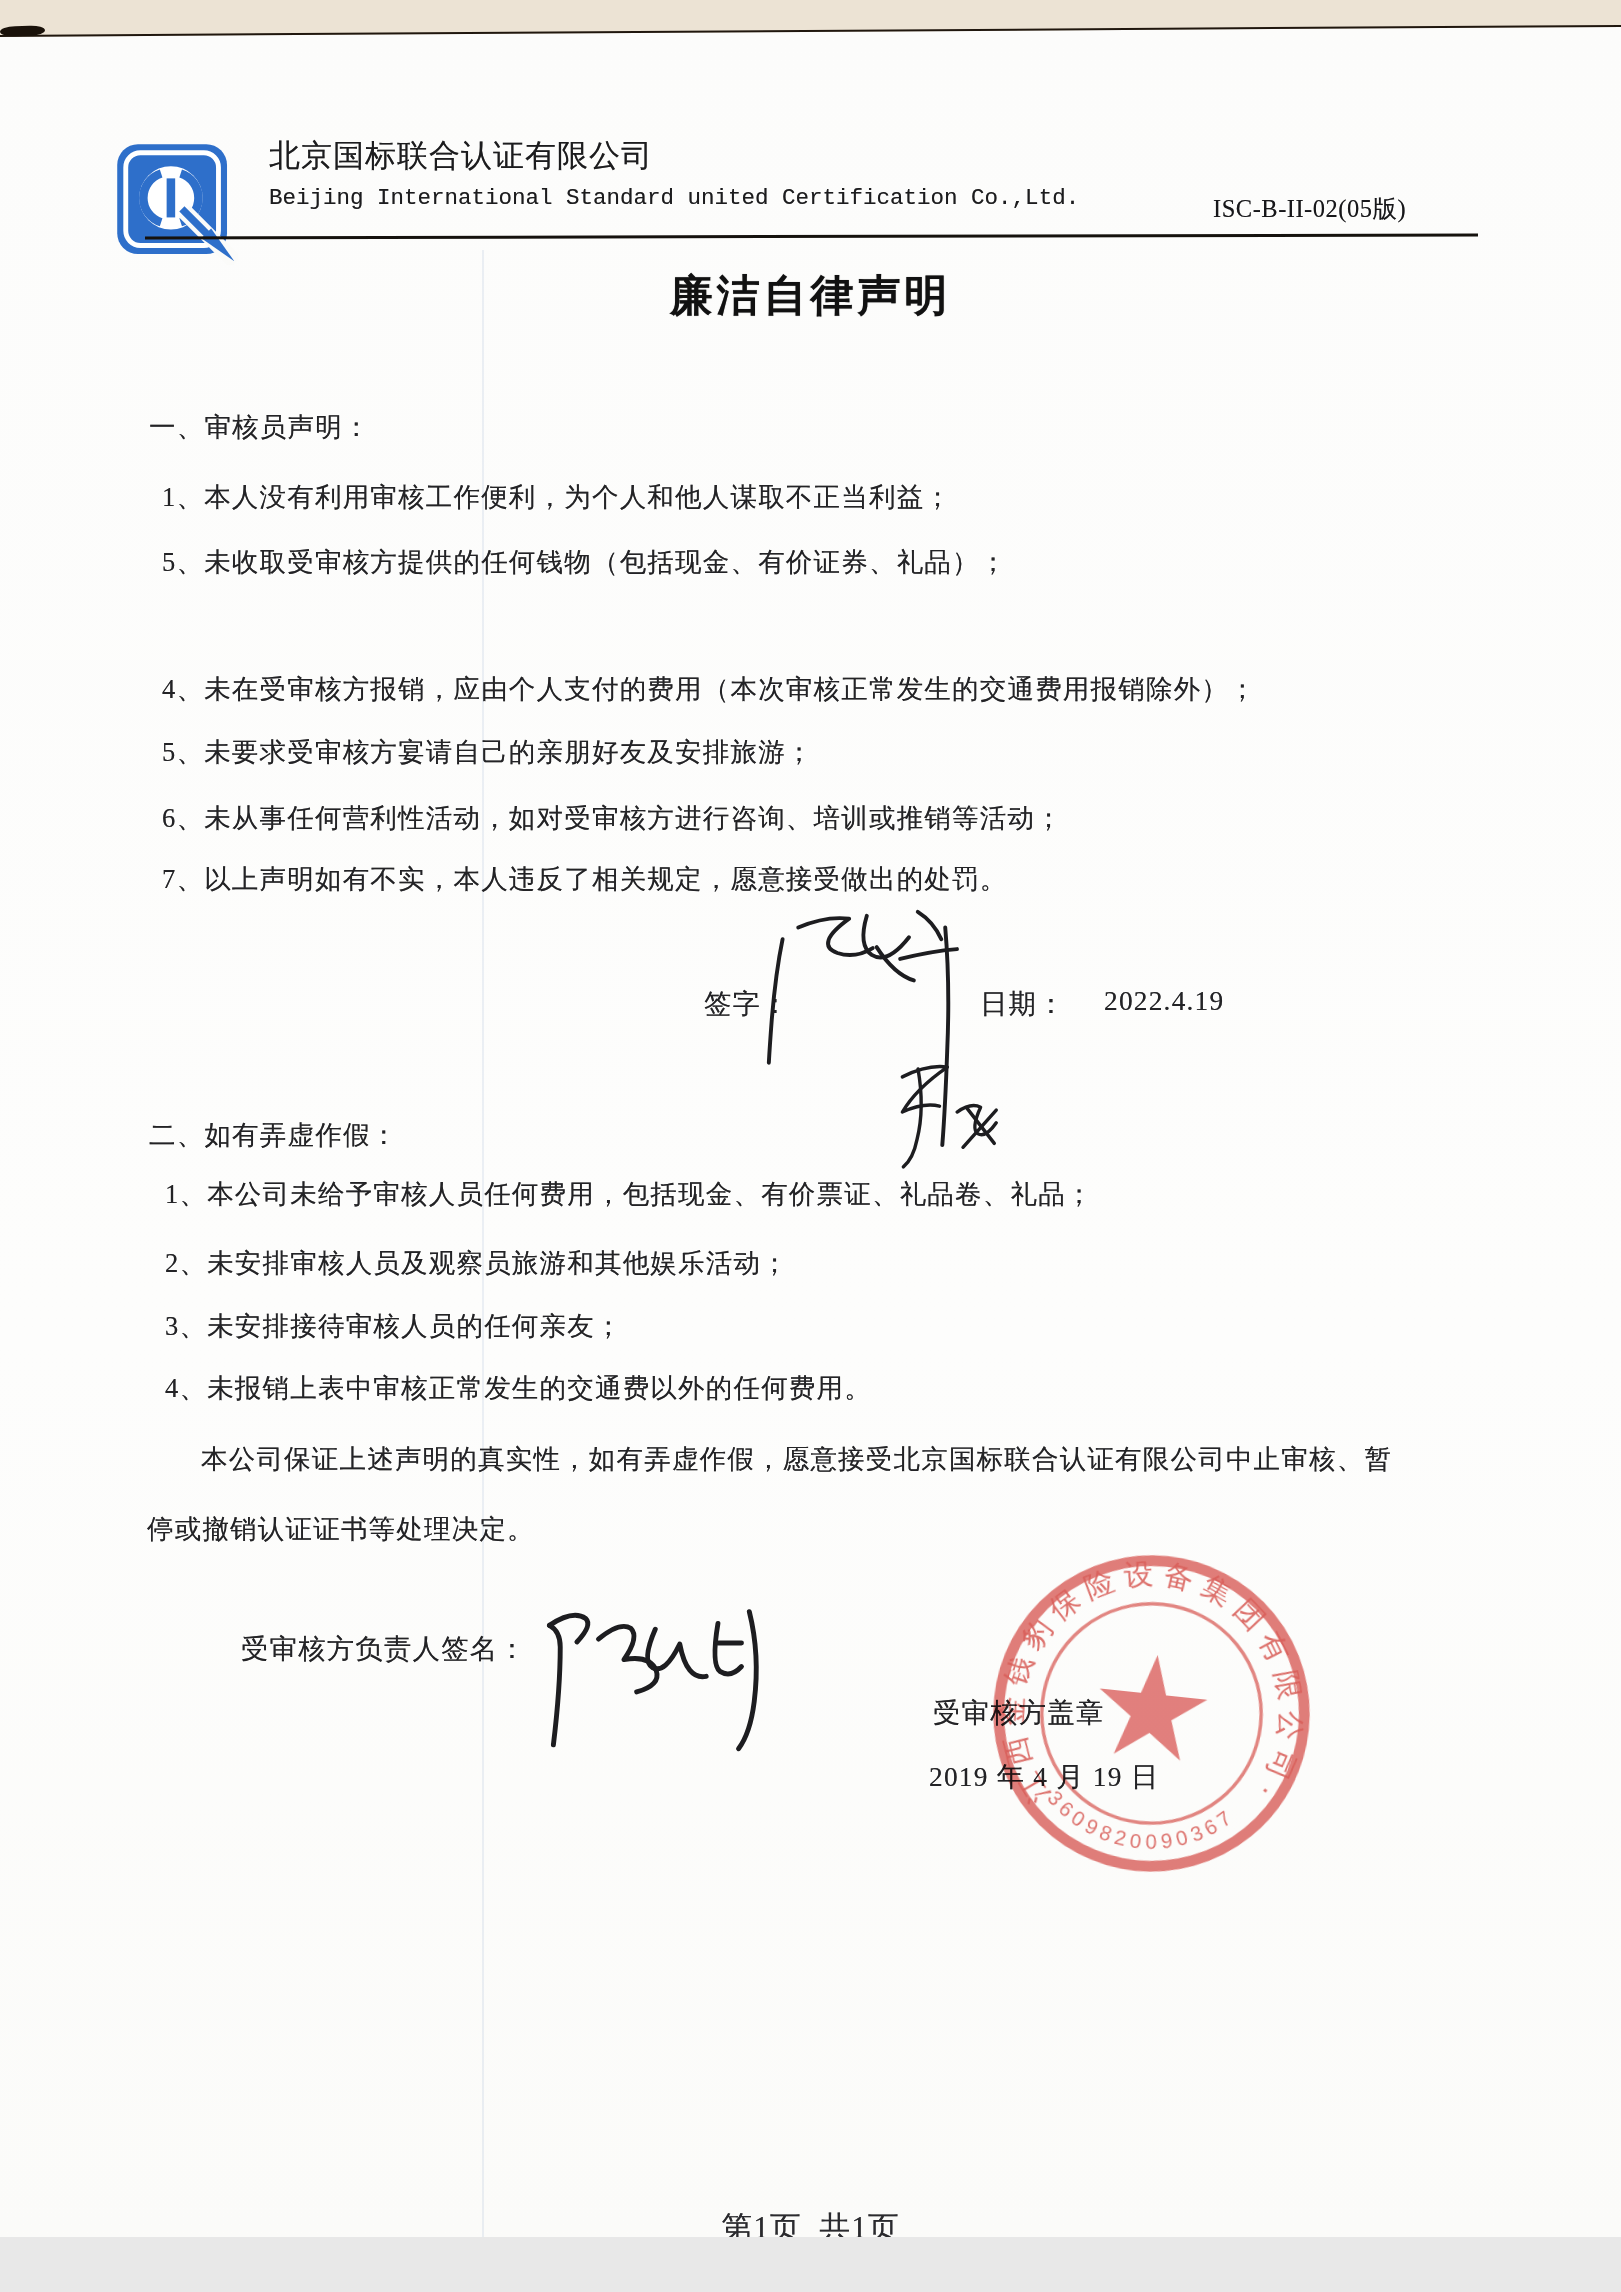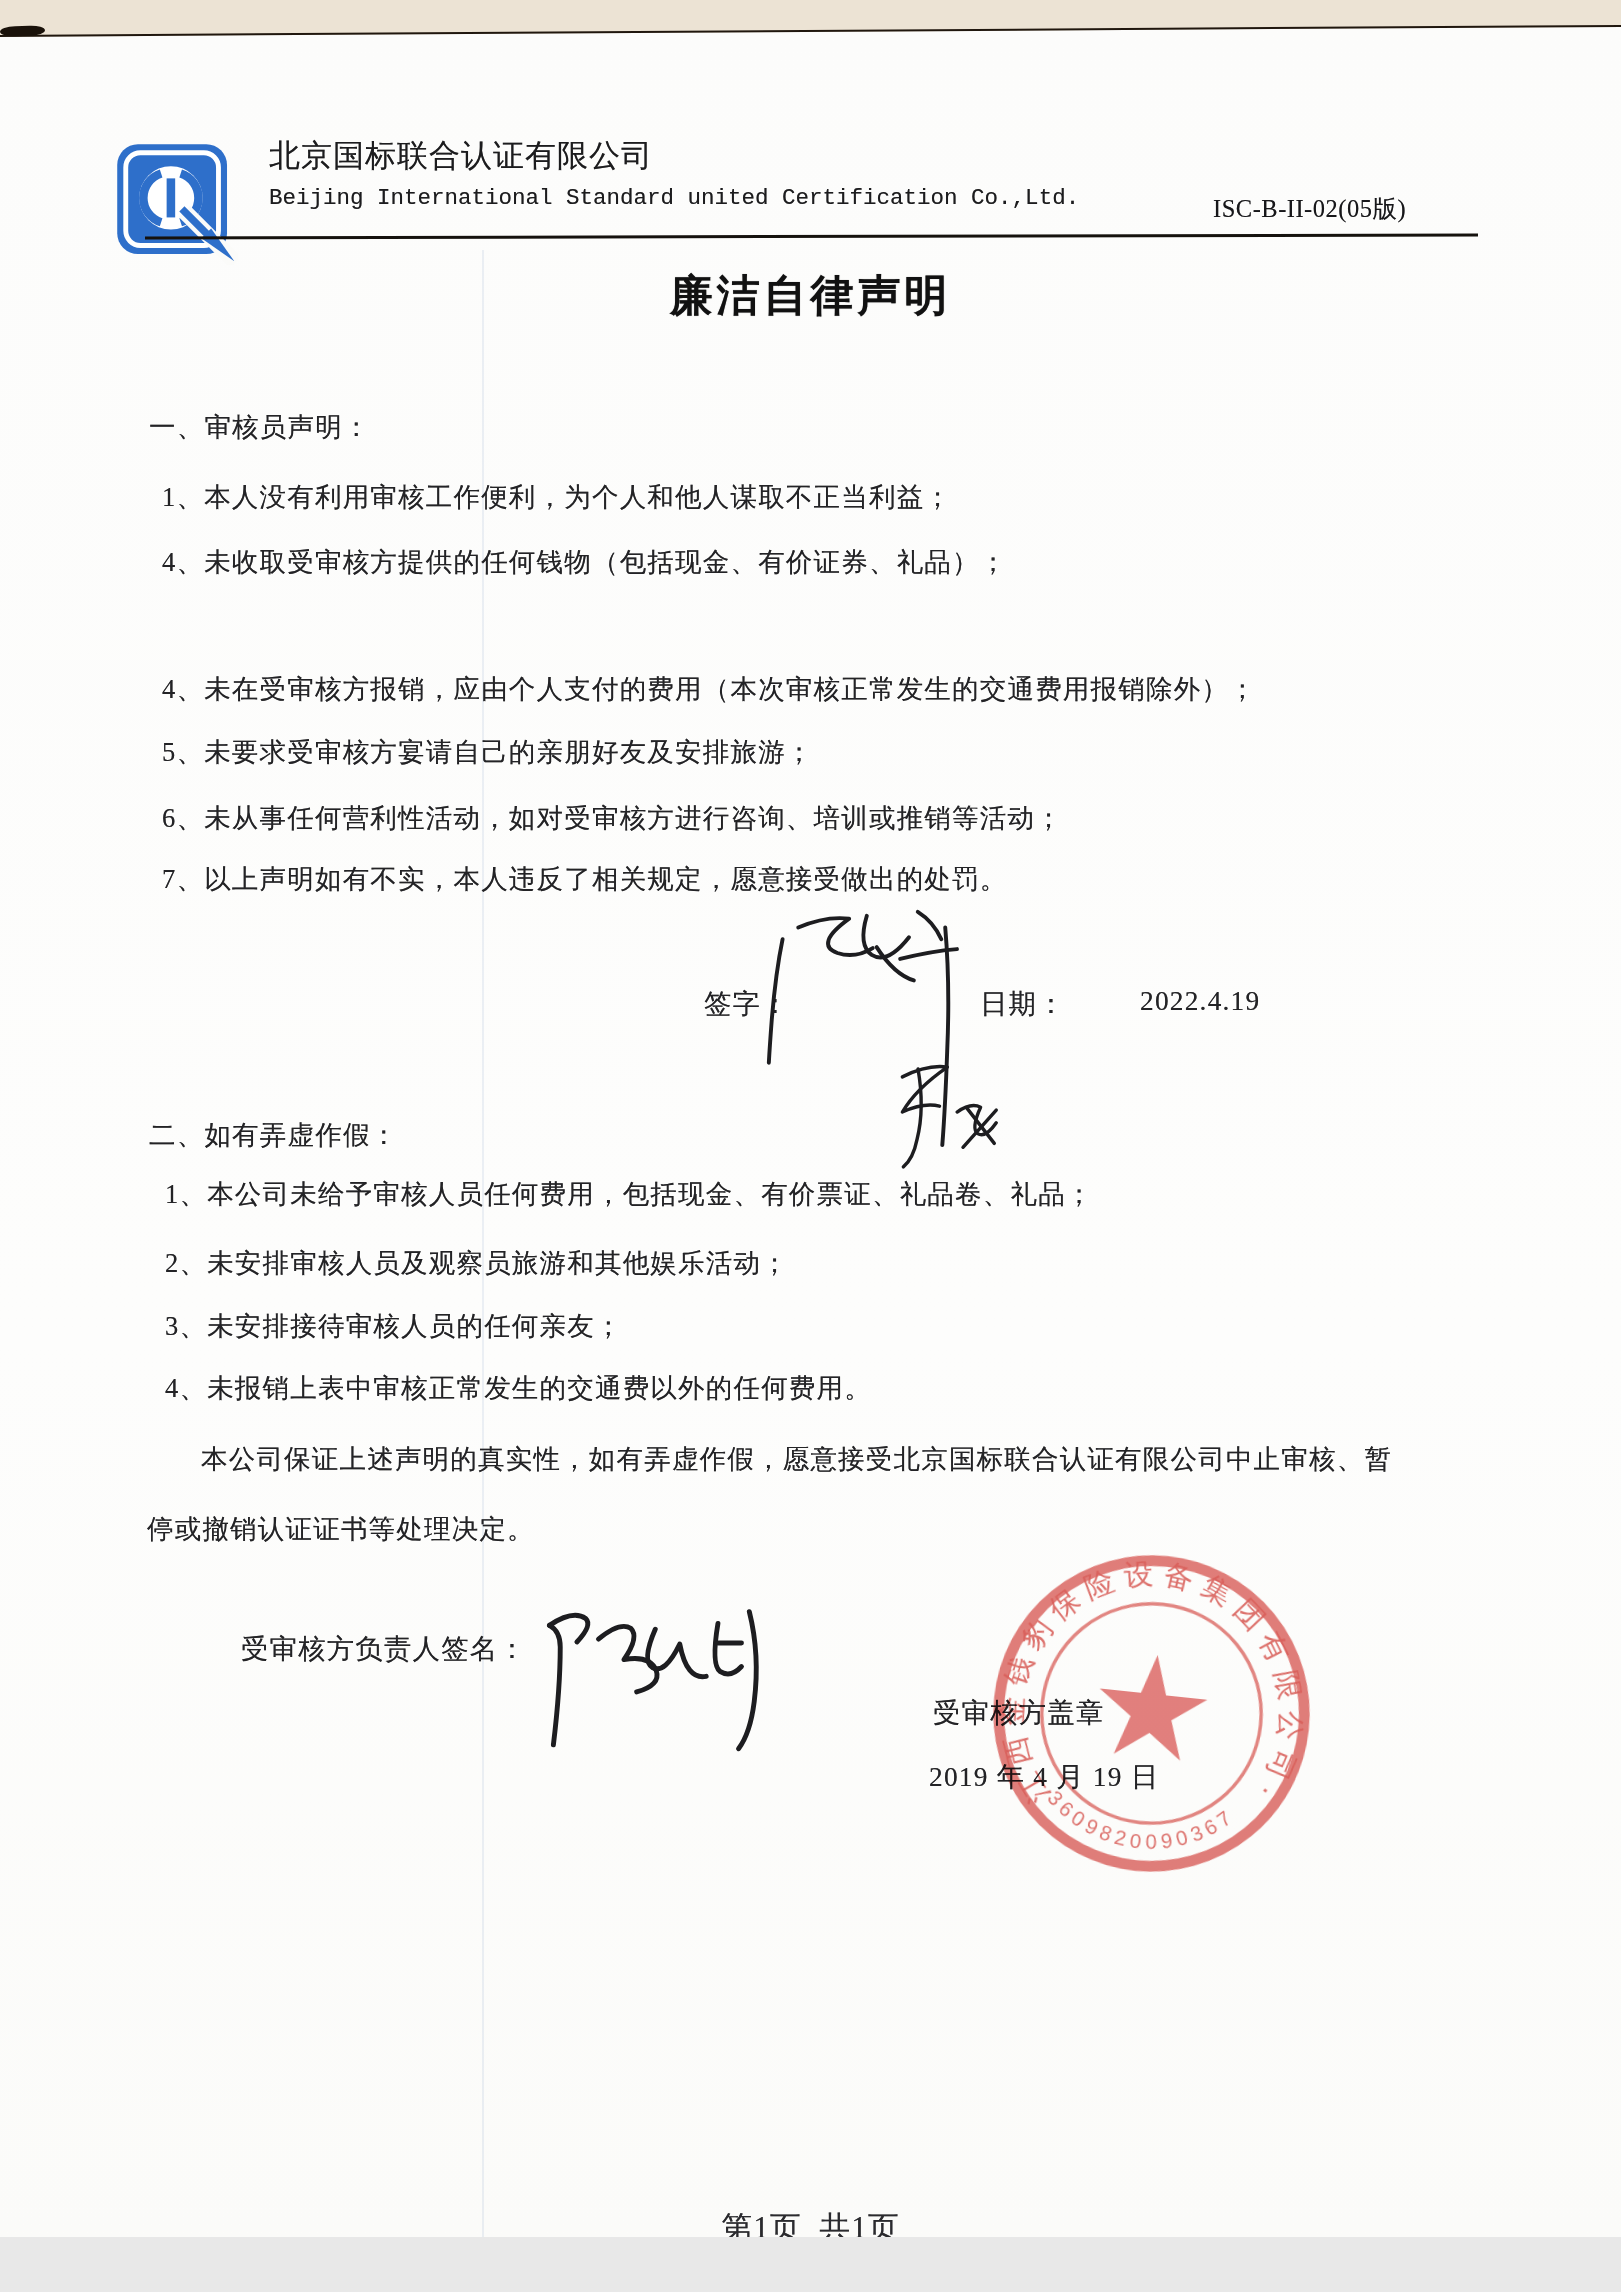--- a/index.html
+++ b/index.html
@@ -91,38 +91,38 @@
   </svg>
   <div class="company-cn">北京国标联合认证有限公司</div>
   <div class="company-en">Beijing International Standard united Certification Co.,Ltd.</div>
   <div class="doc-code">ISC-B-II-02(05版)</div>
   <div class="header-rule"></div>
 
   <div class="doc-title">廉洁自律声明</div>
 
   <div class="line" style="left:149px;top:409px;">一、审核员声明：</div>
   <div class="line" style="left:162px;top:479px;">1、本人没有利用审核工作便利，为个人和他人谋取不正当利益；</div>
-  <div class="line" style="left:162px;top:544px;">4、未收取受审核方提供的任何钱物（包括现金、有价证券、礼品）；</div>
+  <div class="line" style="left:162px;top:544px;">5、未收取受审核方提供的任何钱物（包括现金、有价证券、礼品）；</div>
   <div class="line" style="left:162px;top:671px;">4、未在受审核方报销，应由个人支付的费用（本次审核正常发生的交通费用报销除外）；</div>
   <div class="line" style="left:162px;top:734px;text-align:center;">5、未要求受审核方宴请自己的亲朋好友及安排旅游；</div>
   <div class="line" style="left:162px;top:800px;">6、未从事任何营利性活动，如对受审核方进行咨询、培训或推销等活动；</div>
   <div class="line" style="left:162px;top:861px;">7、以上声明如有不实，本人违反了相关规定，愿意接受做出的处罚。</div>
 
   <div class="line sig-label" style="left:704px;top:986px;">签字：</div>
   <svg class="handwriting" style="left:753px;top:904px;" width="211" height="245" viewBox="0 0 215 250">
     <path d="M 30 36 q -7 34 -11 82 q -2 26 -3 44" stroke-width="4"></path>
     <path d="M 46 24 q 28 -12 52 -9 q -36 26 -12 35 q 18 6 36 -5" stroke-width="4"></path>
     <path d="M 116 12 q -9 30 5 40 q 16 10 38 -18" stroke-width="4"></path>
     <path d="M 126 44 q 18 28 38 34" stroke-width="4"></path>
     <path d="M 168 8 q 16 10 24 28" stroke-width="4"></path>
     <path d="M 150 56 q 32 -8 58 -10" stroke-width="4"></path>
     <path d="M 196 24 q 5 58 2 126 q -2 58 -5 96" stroke-width="4"></path>
   </svg>
   <div class="line sig-label" style="left:980px;top:986px;">日期：</div>
-  <div class="line sig-label" style="left:1140px;top:986px;">2022.4.19</div>
+  <div class="line sig-label" style="left:1104px;top:986px;">2022.4.19</div>
 
   <svg class="handwriting" style="left:875px;top:1057px;" width="132" height="116" viewBox="0 0 135 118">
     <path d="M 28 20 q 26 -13 46 -10 q -32 22 -46 46 q 22 -10 38 -6" stroke-width="3.5"></path>
     <path d="M 44 12 q 7 40 -1 72 q -4 20 -14 28" stroke-width="3.5"></path>
     <path d="M 84 56 q 14 -10 24 -5 q -10 22 -3 27 q 8 5 19 -11" stroke-width="3.5"></path>
     <path d="M 94 52 l 28 36" stroke-width="3.5"></path>
     <path d="M 124 54 l -34 38" stroke-width="3.5"></path>
   </svg>
 
   <div class="line" style="left:149px;top:1117px;">二、如有弄虚作假：</div>

